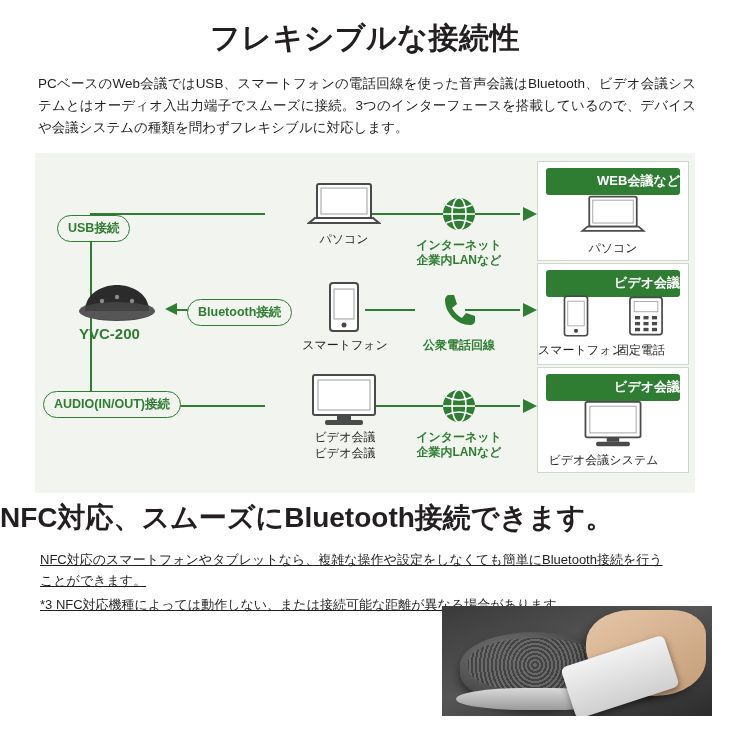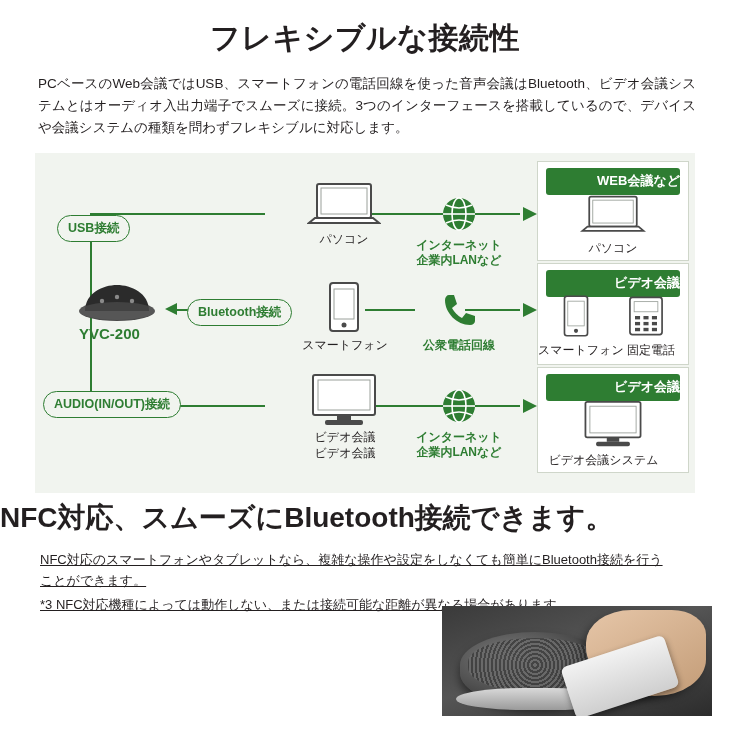--- a/index.html
+++ b/index.html
@@ -290,21 +290,21 @@
             <rect x="10" y="33" width="6" height="4"></rect>
               <rect x="20" y="33" width="6" height="4"></rect>
               <rect x="30" y="33" width="6" height="4"></rect>
             <rect x="10" y="40" width="6" height="4"></rect>
               <rect x="20" y="40" width="6" height="4"></rect>
               <rect x="30" y="40" width="6" height="4"></rect>
           </g>
         </svg>
       </div>
       <div class="cap" style="left:0;top:78px;width:78px;">スマートフォン</div>
-      <div class="cap" style="left:78px;top:78px;width:70px;">固定電話</div>
+      <div class="cap" style="left:68px;top:78px;width:70px;">固定電話</div>
     </div>
 
     <div class="panel" style="left:502px;top:214px;width:150px;height:104px;">
       <div class="panel-head">ビデオ会議</div>
       <div style="position:absolute;left:42px;top:32px;">
         <svg width="66" height="48" viewBox="0 0 74 54">
           <rect x="6" y="2" width="62" height="40" rx="2" fill="#ffffff" stroke="#4a4a4a" stroke-width="2"></rect>
           <rect x="11" y="7" width="52" height="30" fill="#ffffff" stroke="#9aa09a" stroke-width="1"></rect>
           <rect x="30" y="42" width="14" height="5" fill="#4a4a4a"></rect>
           <rect x="18" y="47" width="38" height="5" rx="2" fill="#4a4a4a"></rect>

